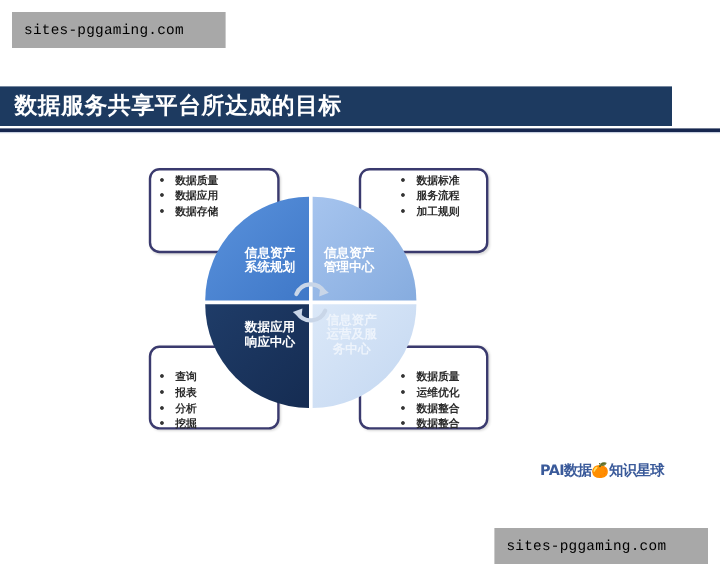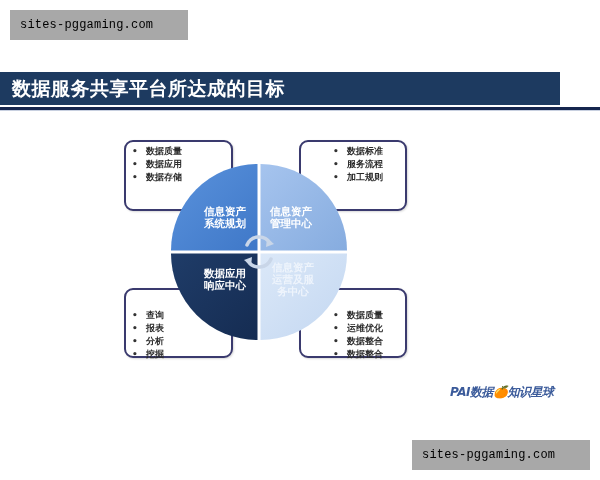--- a/index.html
+++ b/index.html
@@ -66,21 +66,21 @@
     position: absolute; color: #ffffff; font-size: 10.5px; font-weight: bold;
     line-height: 12px; text-align: center; width: 70px;
   }
   .q-tl { left: 20px; top: 42px; }
   .q-tr { left: 86px; top: 42px; }
   .q-bl { left: 20px; top: 104px; }
   .q-br { left: 86px; top: 98px; color: #eef4fc; width: 60px; left: 93px; }
 
   .logo {
     position: absolute; left: 450px; top: 384px; height: 16px; width: 140px;
-    font-size: 12px; font-style: italic; font-weight: bold; color: #3a5a9a;
+    font-size: 12px; font-weight: bold; color: #3a5a9a;
     letter-spacing: -0.5px; white-space: nowrap;
   }
   .logo .accent { color: #e08a1e; }
 </style>
 </head>
 <body>
 
 <div class="watermark wm-top">sites-pggaming.com</div>
 
 <div class="title-bar">

